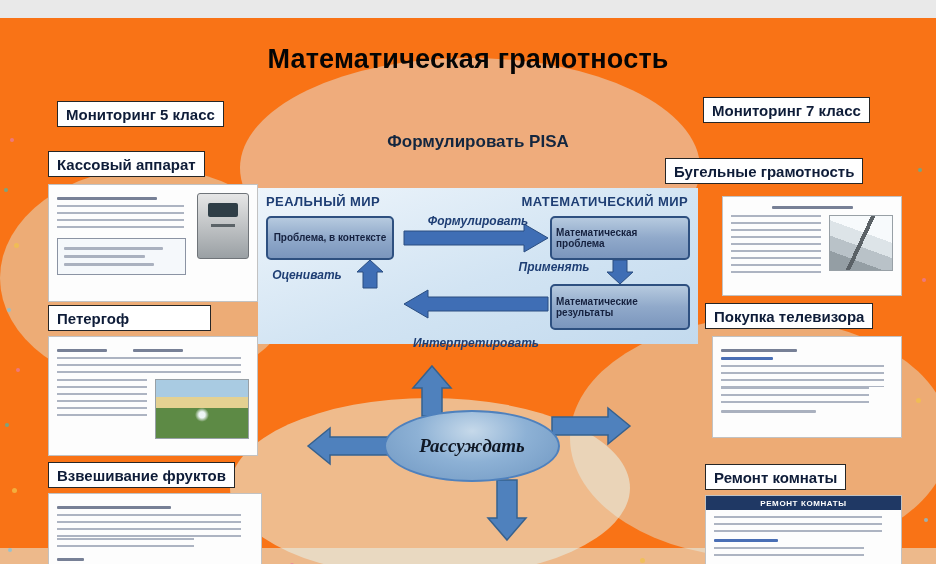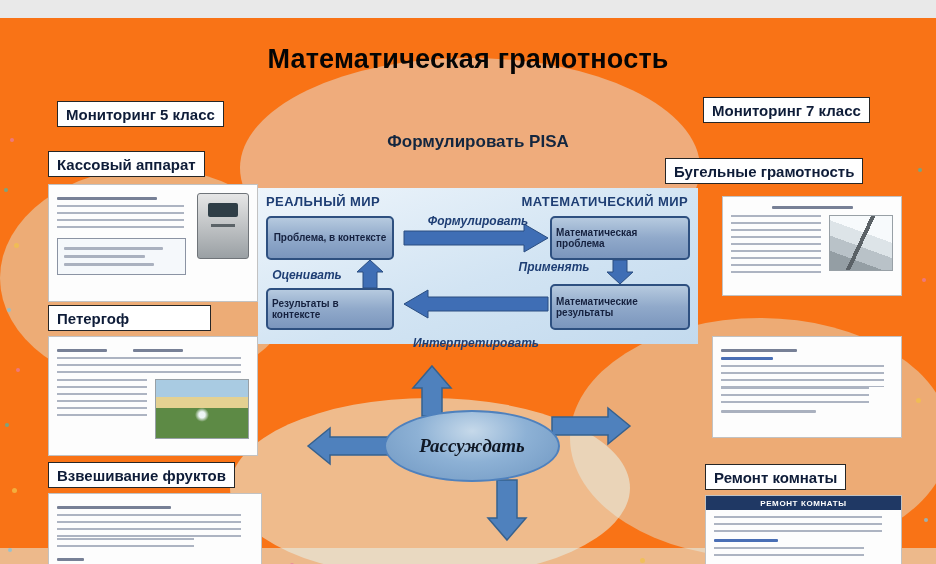--- a/index.html
+++ b/index.html
@@ -95,37 +95,37 @@
   <span class="cf" style="left:924px;top:500px;width:4px;height:4px;background:#7fc4e0"></span>
 
   <div class="title">Математическая грамотность</div>
   <div class="subtitle">Формулировать PISA</div>
 
   <div class="tag" style="left:57px;top:83px">Мониторинг 5 класс</div>
   <div class="tag" style="left:703px;top:79px">Мониторинг 7 класс</div>
   <div class="tag" style="left:48px;top:133px">Кассовый аппарат</div>
   <div class="tag" style="left:665px;top:140px">Бугельные грамотность</div>
   <div class="tag" style="left:48px;top:287px;width:163px">Петергоф</div>
+  <div class="tag" style="left:705px;top:285px">Покупка телевизора</div>
   <div class="tag" style="left:48px;top:444px">Взвешивание фруктов</div>
   <div class="tag" style="left:705px;top:446px">Ремонт комнаты</div>
 
   <div class="pisa">
     <div class="hdr" style="left:8px">РЕАЛЬНЫЙ МИР</div>
     <div class="hdr" style="right:10px">МАТЕМАТИЧЕСКИЙ МИР</div>
 
     <svg width="440" height="156" style="position:absolute;inset:0">
       <polygon points="146,43 266,43 266,36 290,50 266,64 266,57 146,57" fill="#3f6eb5" stroke="#2a4d80" stroke-width="1"></polygon>
       <polygon points="355,72 369,72 369,84 375,84 362,96 349,84 355,84" fill="#3f6eb5" stroke="#2a4d80" stroke-width="1"></polygon>
       <polygon points="290,109 170,109 170,102 146,116 170,130 170,123 290,123" fill="#3f6eb5" stroke="#2a4d80" stroke-width="1"></polygon>
       <polygon points="112,72 125,84 119,84 119,100 105,100 105,84 99,84" fill="#3f6eb5" stroke="#2a4d80" stroke-width="1"></polygon>
     </svg>
 
     <div class="box" style="left:8px;top:28px;width:128px;height:44px">Проблема, в контексте</div>
     <div class="box" style="left:292px;top:28px;width:140px;height:44px">Математическая проблема</div>
-    <div class="box" style="left:8px;top:100px;width:128px;height:42px">Результаты в контексте</div>
     <div class="box" style="left:292px;top:96px;width:140px;height:46px">Математические результаты</div>
 
     <div class="alabel" style="left:150px;top:26px;width:140px">Формулировать</div>
     <div class="alabel" style="left:246px;top:72px;width:100px">Применять</div>
     <div class="alabel" style="left:146px;top:148px;width:144px">Интерпретировать</div>
     <div class="alabel" style="left:0px;top:80px;width:98px">Оценивать</div>
   </div>
 
   <div class="doc" style="left:48px;top:166px;width:210px;height:118px">
     <div class="atm">

